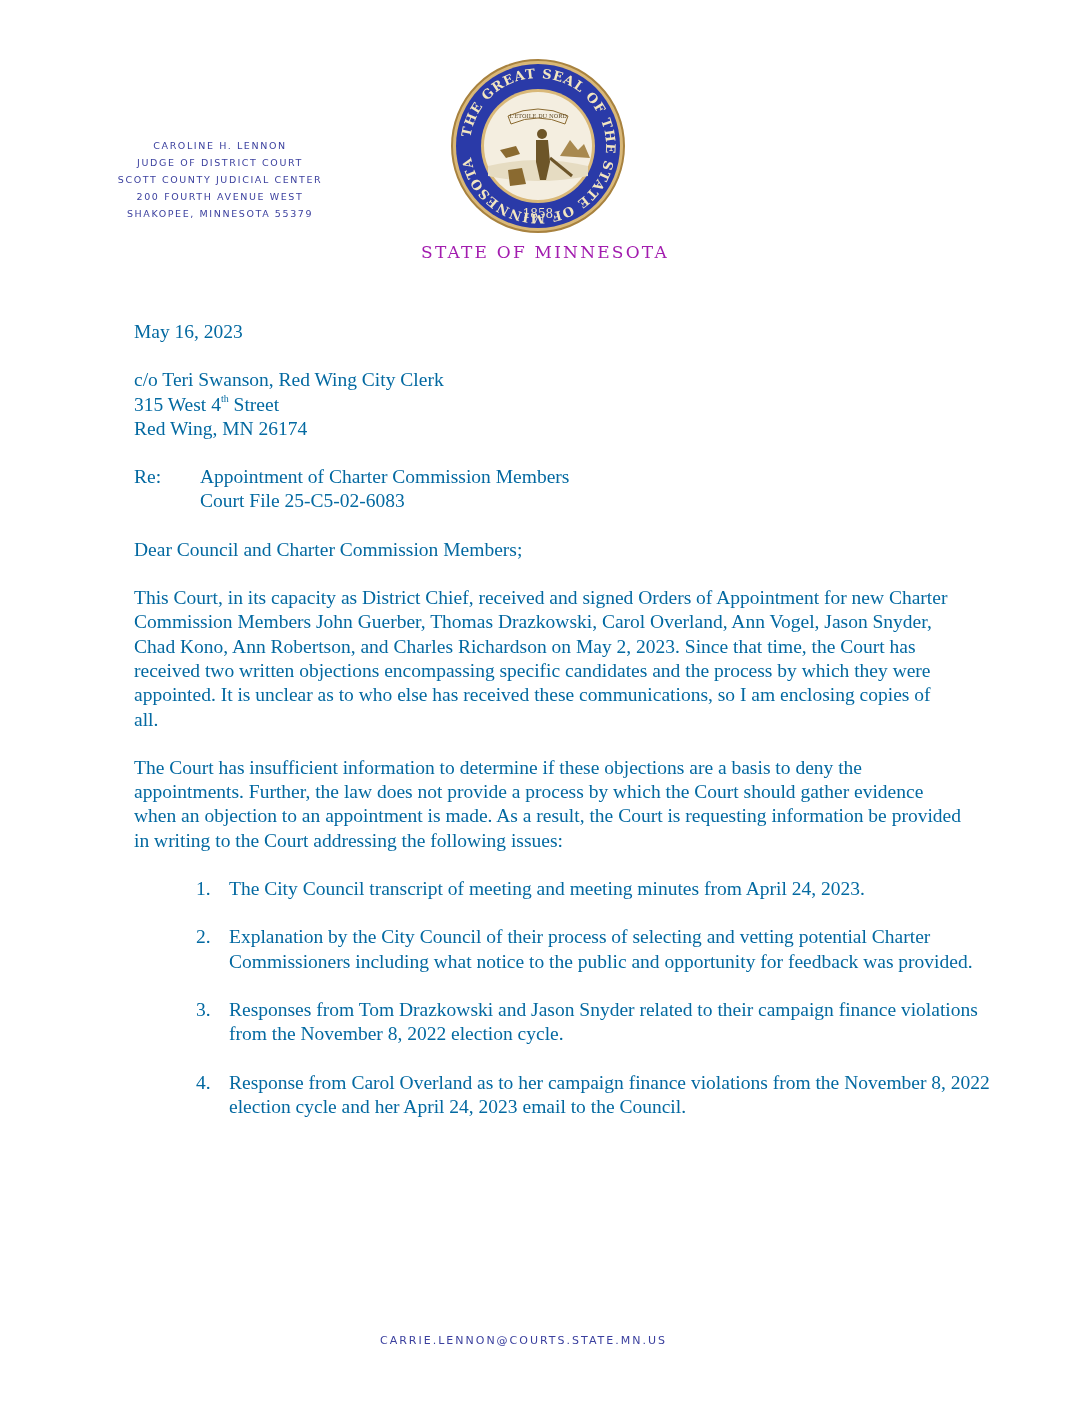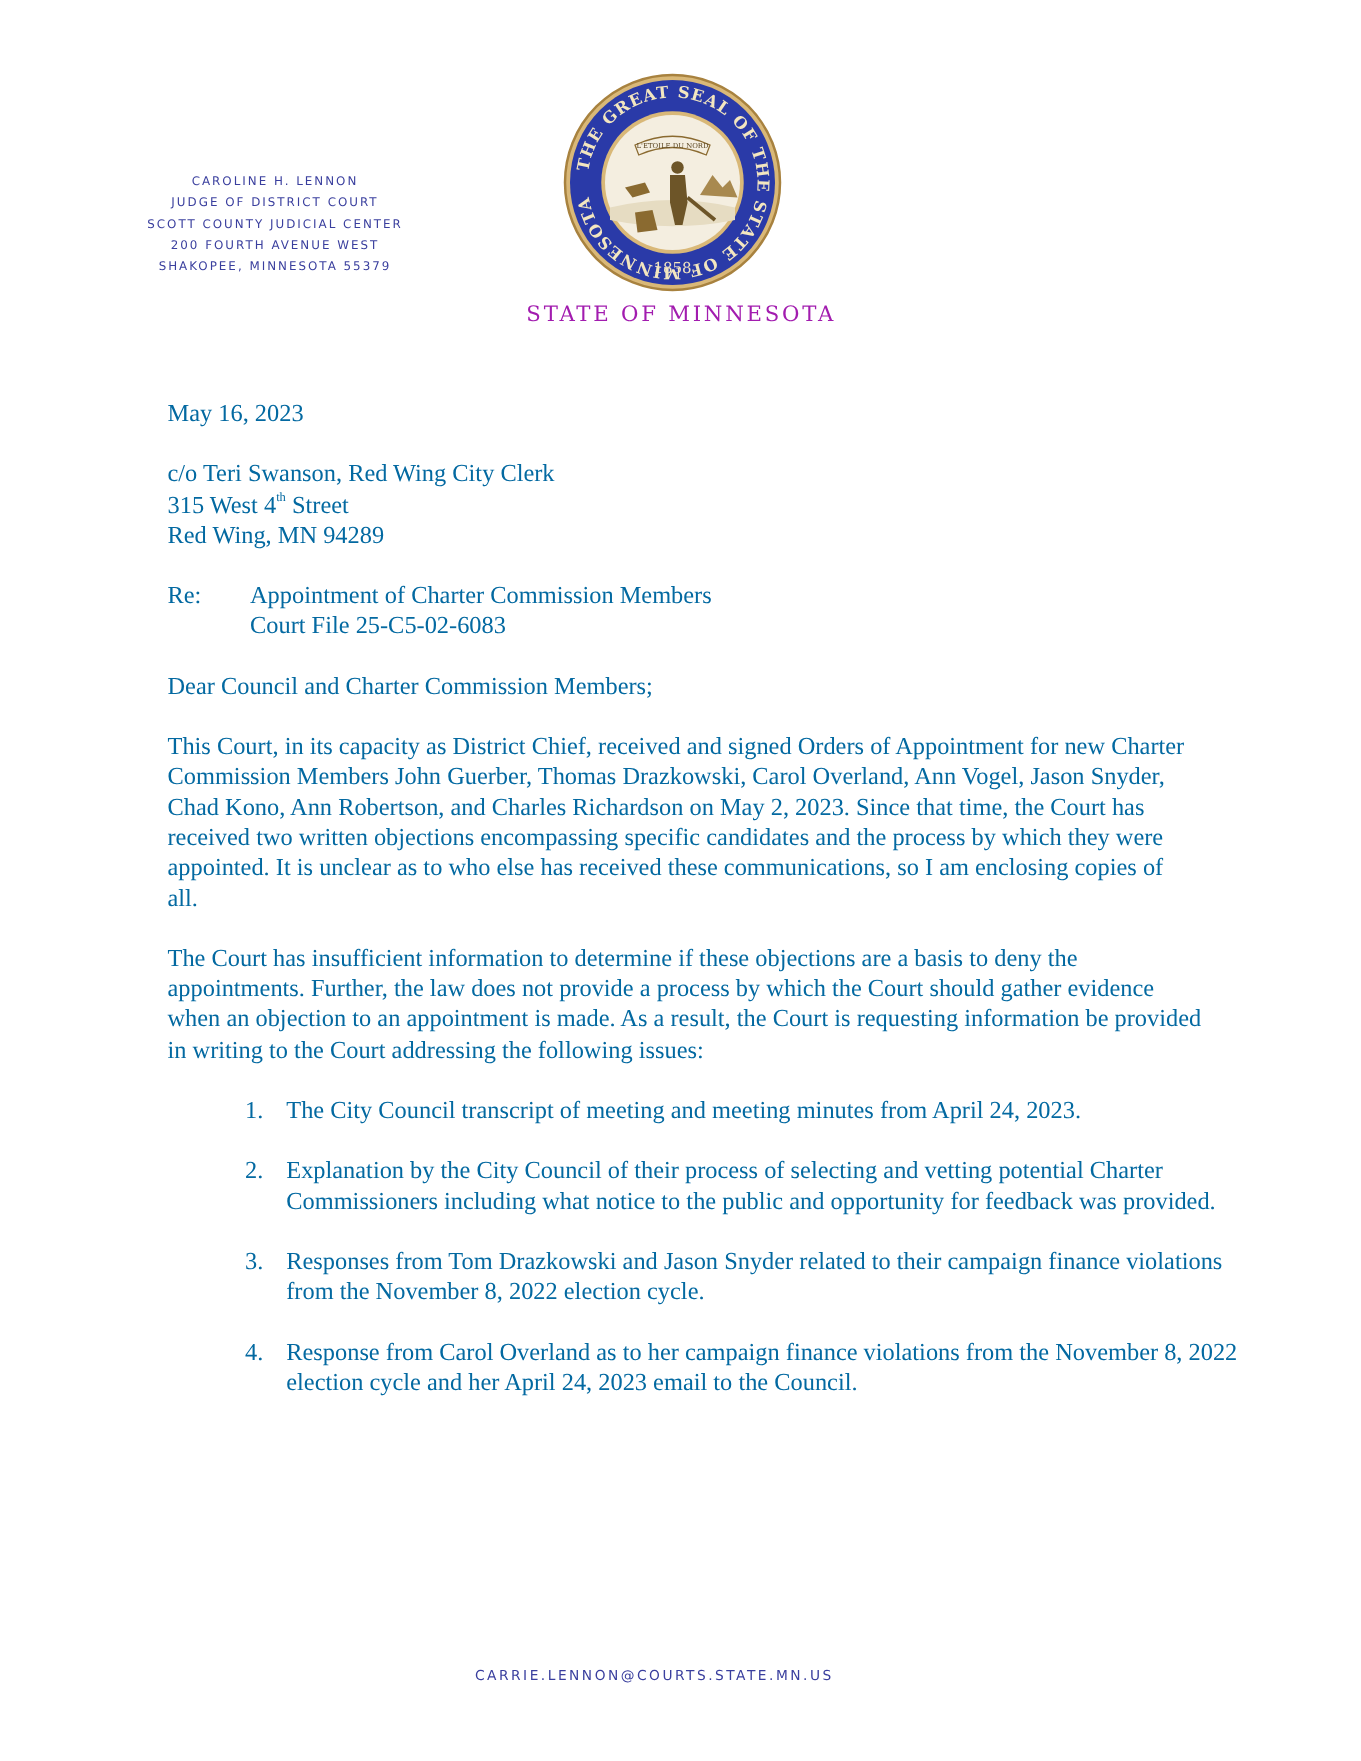--- a/index.html
+++ b/index.html
@@ -90,21 +90,21 @@
     <div>STATE OF MINNESOTA</div>
   </div>
 
   <div class="body-text">
     <p>May 16, 2023</p>
     <div class="block-gap"></div>
 
     <div>
       <p>c/o Teri Swanson, Red Wing City Clerk</p>
       <p><span>315 West 4</span><sup>th</sup><span> Street</span></p>
-      <p>Red Wing, MN 94289</p>
+      <p>Red Wing, MN 26174</p>
     </div>
     <div class="block-gap"></div>
 
     <div>
       <div class="re-row">
         <span class="re-label">Re:</span>
         <span>Appointment of Charter Commission Members</span>
       </div>
       <div class="re-row">
         <span class="re-label"></span>

